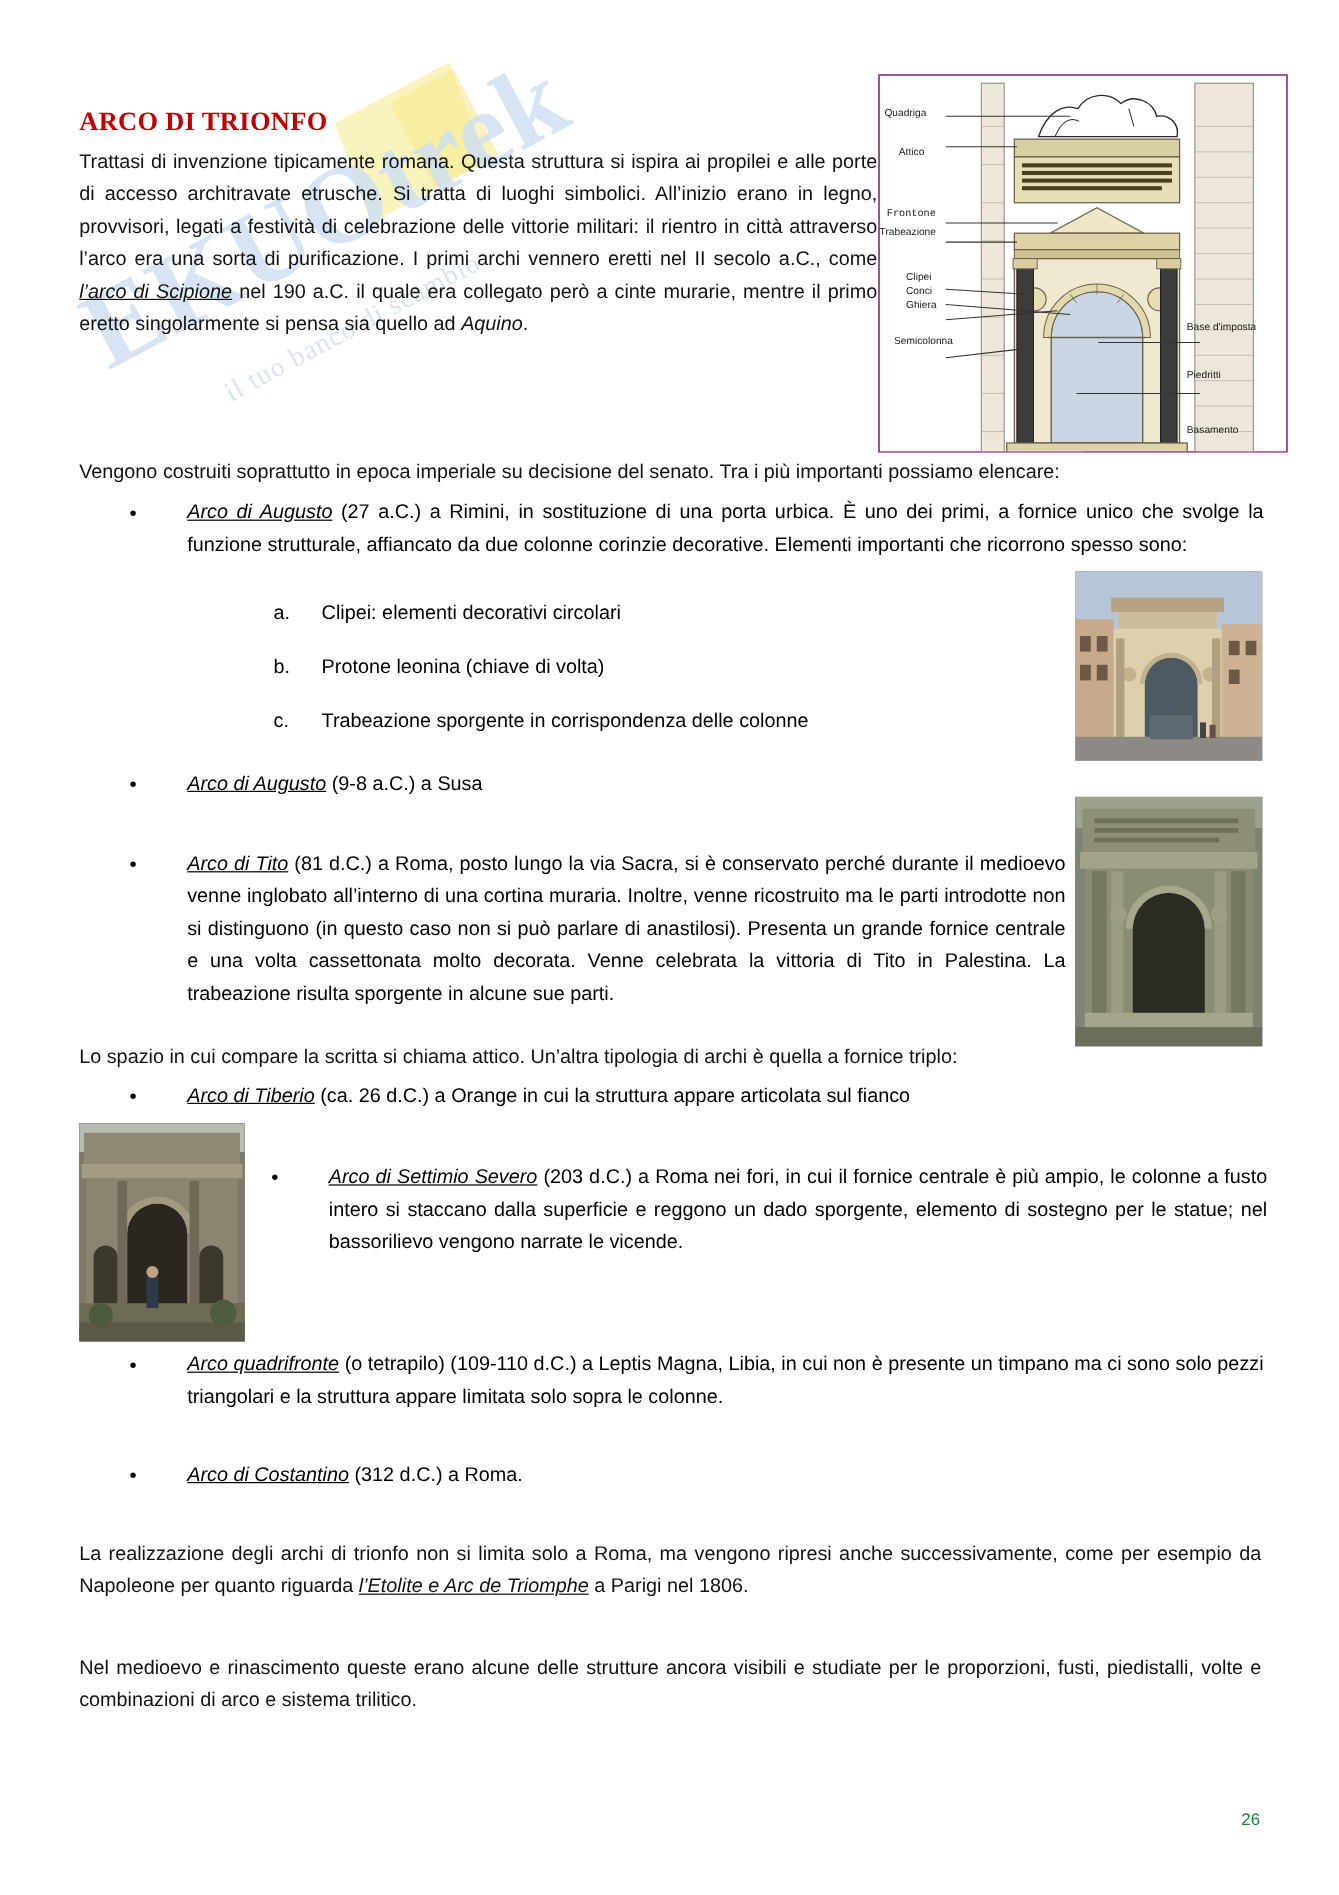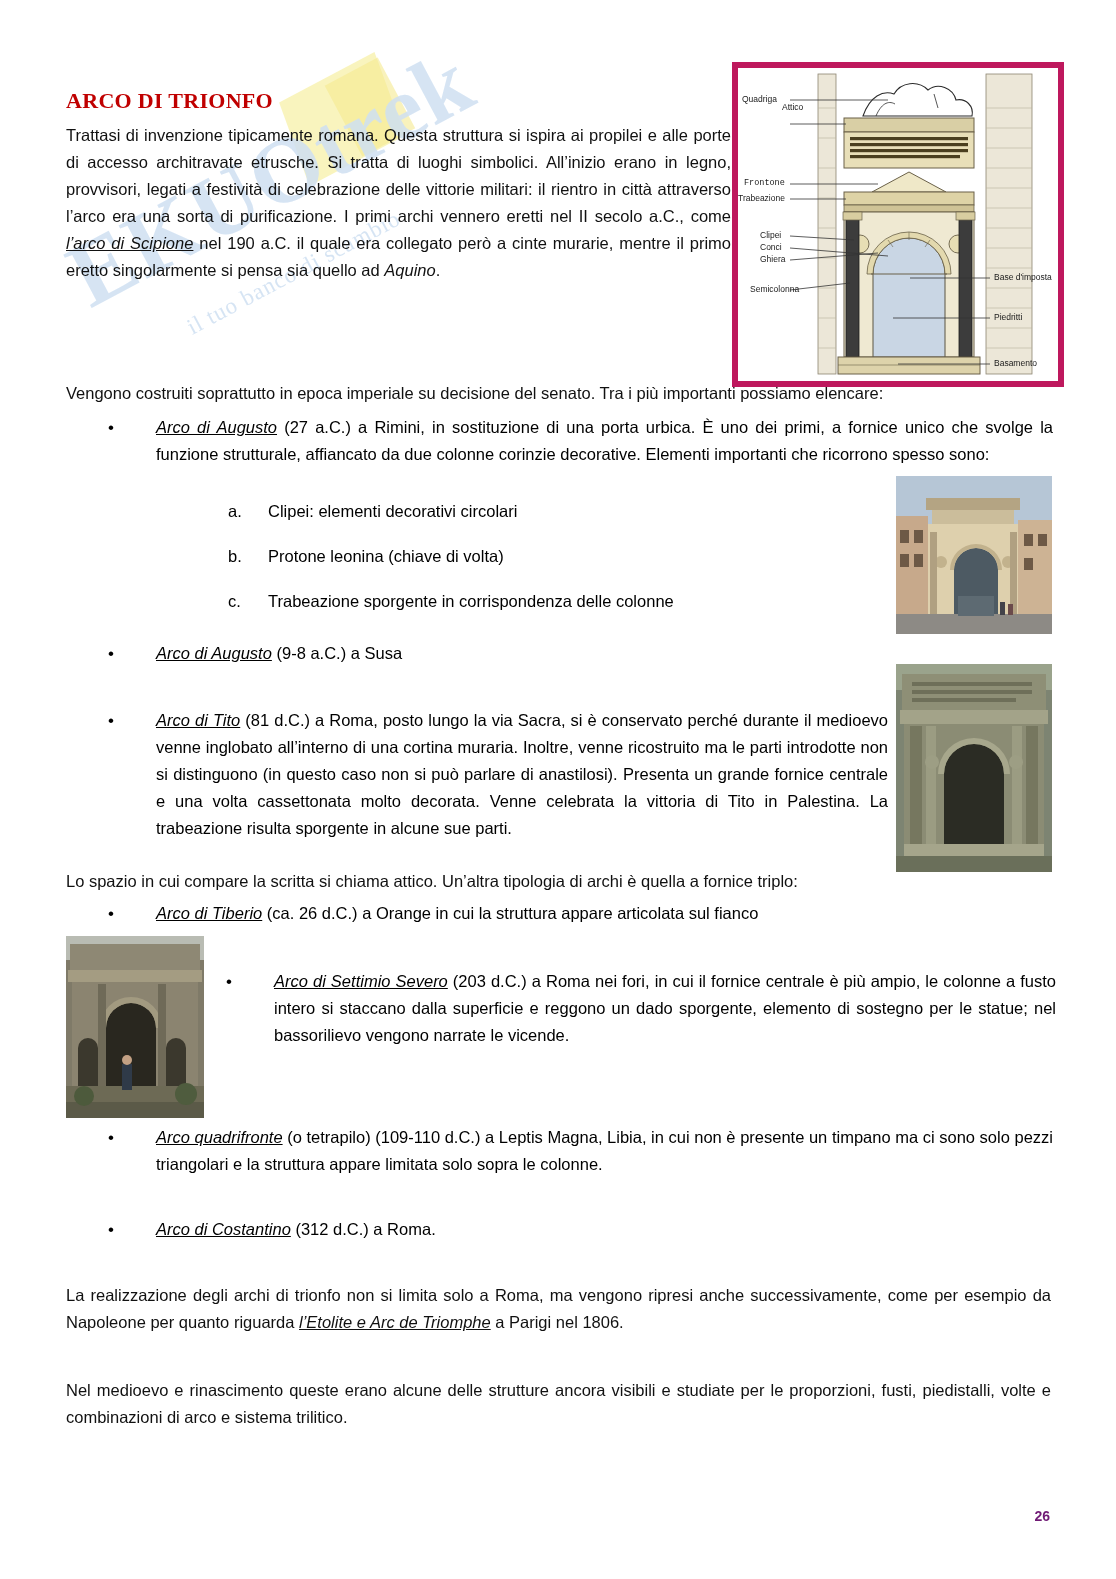--- a/index.html
+++ b/index.html
@@ -191,21 +191,22 @@
     overflow: hidden;
   }
 
   
   .fig-diagram {
     left: 732px;
     top: 62px;
     width: 320px;
     height: 313px;
     background: #3b82f6;
-    border: 6px solid #be185d;
+    border: 1px solid #be185d;
+    padding-left: 19px;
   }
   .diag-canvas { position: absolute; inset: 0; }
   .diag-label {
     position: absolute;
     font-family: "Liberation Sans", sans-serif;
     font-size: 8.5px;
     color: #1a1a1a;
     white-space: nowrap;
   }
 
@@ -232,22 +233,21 @@
     width: 138px;
     height: 182px;
     background: #6e665a;
   }
 
   .pagenum {
     position: absolute;
     right: 66px;
     top: 1508px;
     font-size: 14px;
-    color: #701a75;
-    font-weight: bold;
+    color: #15803d;
   }
 </style>
 </head>
 <body>
 
 <div class="page">
 
   <div class="watermark">
     <div class="wm-yellow"></div>
     <div class="wm-yellow2"></div>
@@ -415,21 +415,21 @@
       </g>
 
       <g stroke="#333" stroke-width="0.8">
         <line x1="172" y1="210" x2="252" y2="210"></line>
         <line x1="155" y1="250" x2="252" y2="250"></line>
         <line x1="160" y1="296" x2="252" y2="296"></line>
       </g>
     </svg>
 
     <div class="diag-label" style="left:4px;  top:26px;">Quadriga</div>
-    <div class="diag-label" style="left:16px; top:34px;margin-left:28px;">Attico</div>
+    <div class="diag-label" style="left:16px; top:58px;">Attico</div>
     <div class="diag-label" style="left:6px;  top:110px;font-family:Liberation Mono, monospace;">Frontone</div>
     <div class="diag-label" style="left:0px;  top:125px;">Trabeazione</div>
     <div class="diag-label" style="left:22px; top:162px;">Clipei</div>
     <div class="diag-label" style="left:22px; top:174px;">Conci</div>
     <div class="diag-label" style="left:22px; top:186px;">Ghiera</div>
     <div class="diag-label" style="left:12px;  top:216px;">Semicolonna</div>
 
     <div class="diag-label" style="left:256px; top:204px;">Base d'imposta</div>
     <div class="diag-label" style="left:256px; top:244px;">Piedritti</div>
     <div class="diag-label" style="left:256px; top:290px;">Basamento</div>

